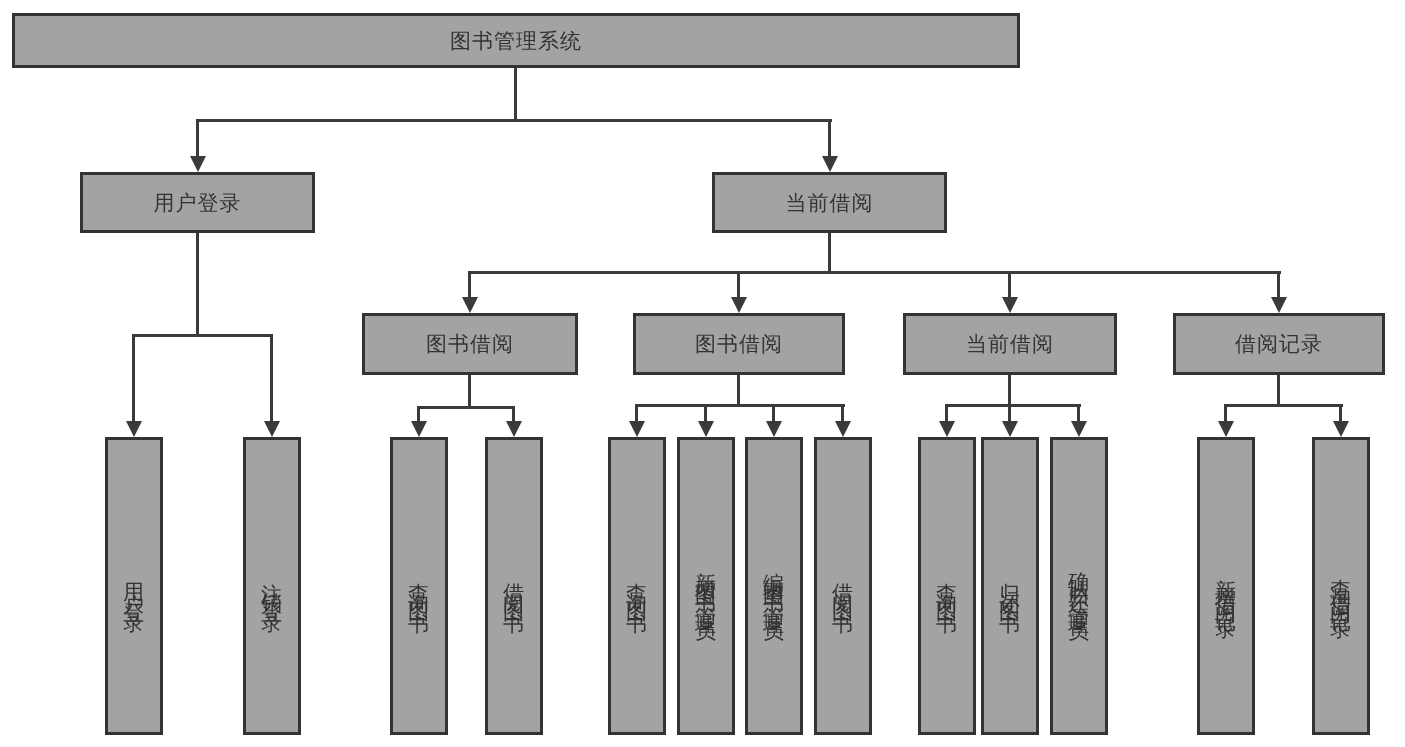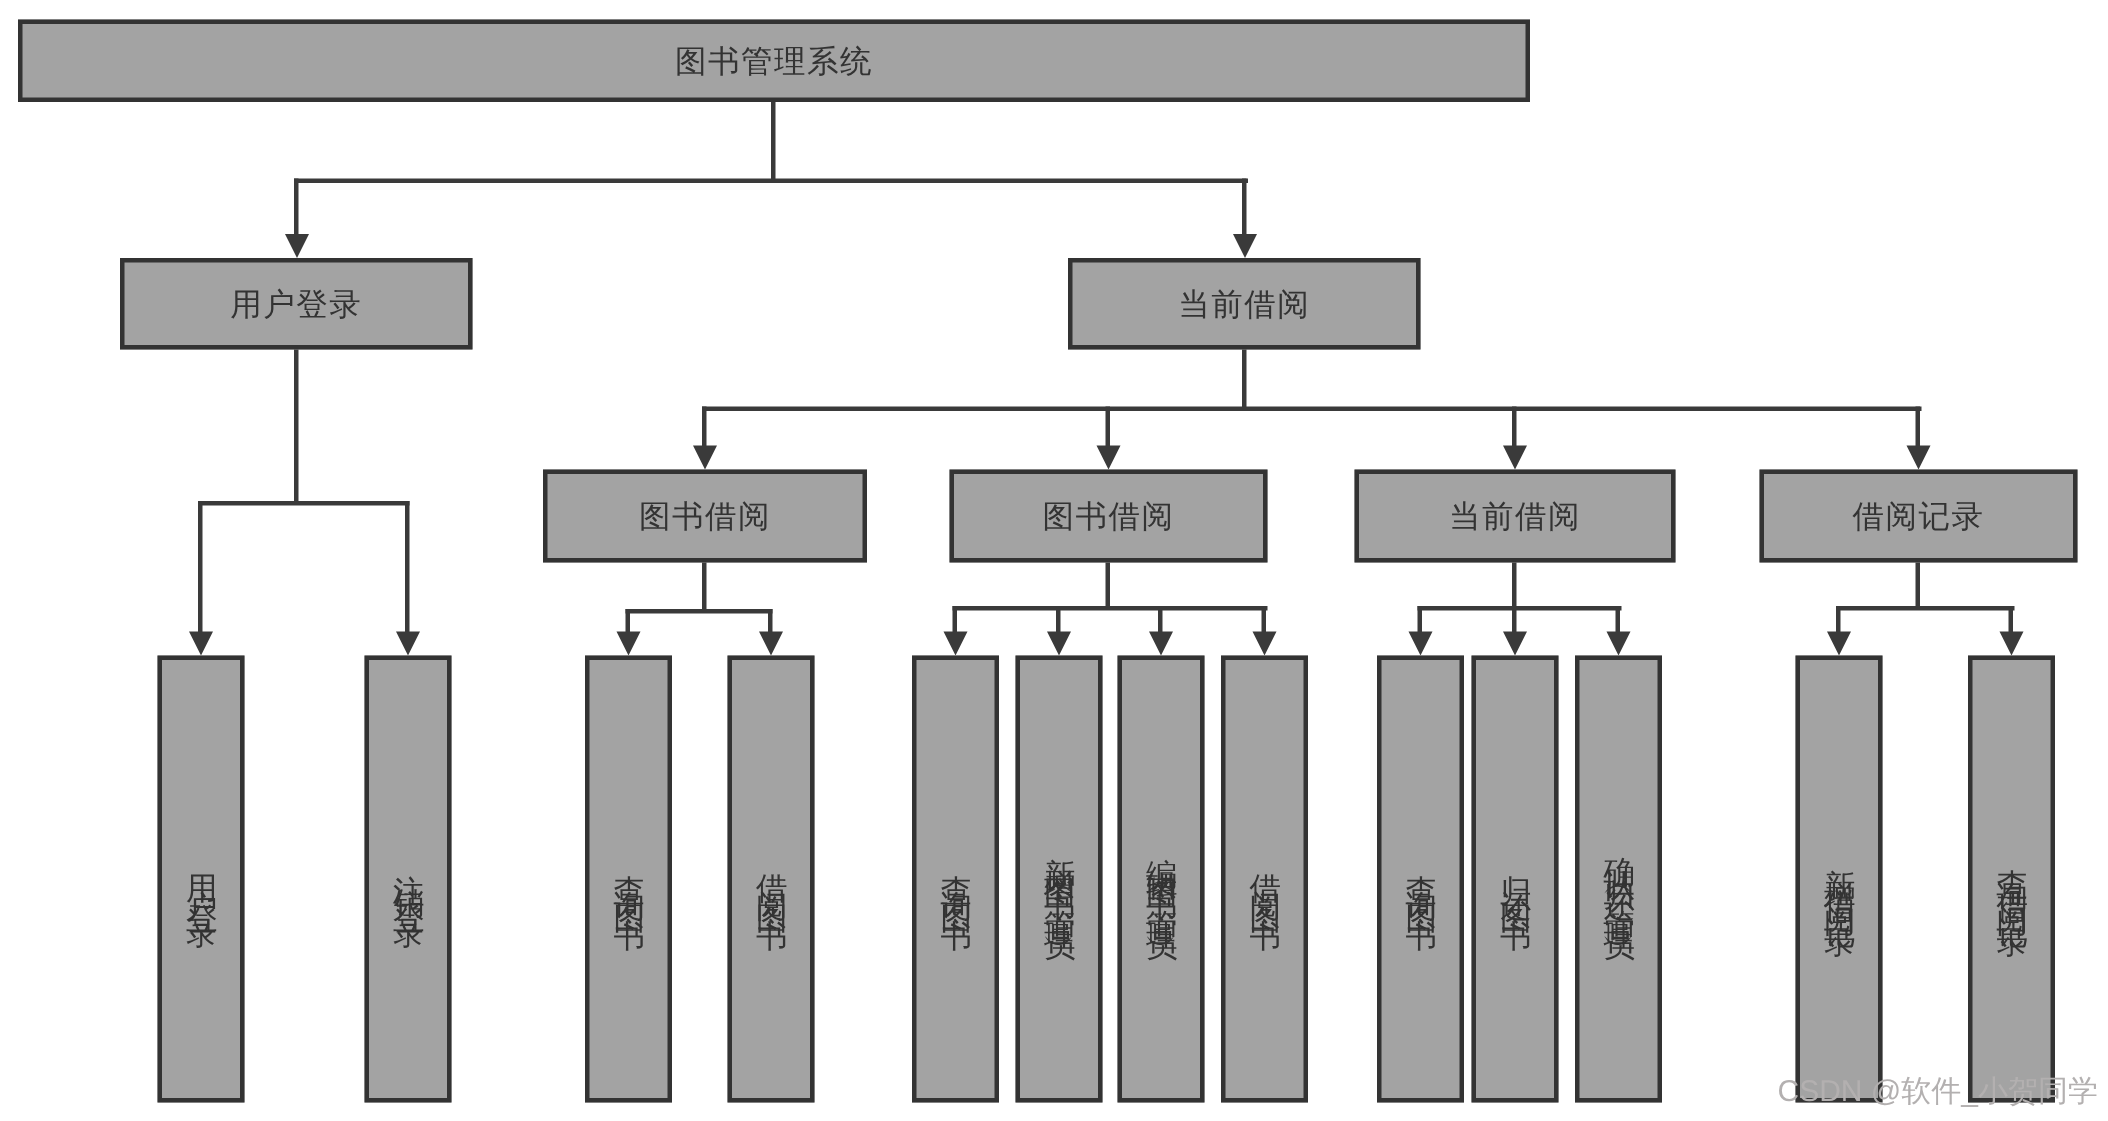--- a/index.html
+++ b/index.html
@@ -153,15 +153,14 @@
   <div class="vline" style="left:1339px;top:404px;height:18px;"></div>
   <div class="arrow" style="left:1333px;top:421px;"></div>
 
   <div class="box" style="left:1197px;top:437px;width:58px;height:298px;">
     <span class="vlabel" style="letter-spacing:8px;">新增借阅记录</span>
   </div>
   <div class="box" style="left:1312px;top:437px;width:58px;height:298px;">
     <span class="vlabel" style="letter-spacing:8px;">查询借阅记录</span>
   </div>
 
-  <div class="watermark">CSDN @软件_小贺同学</div>
 
 </div>
 
 </body></html>

